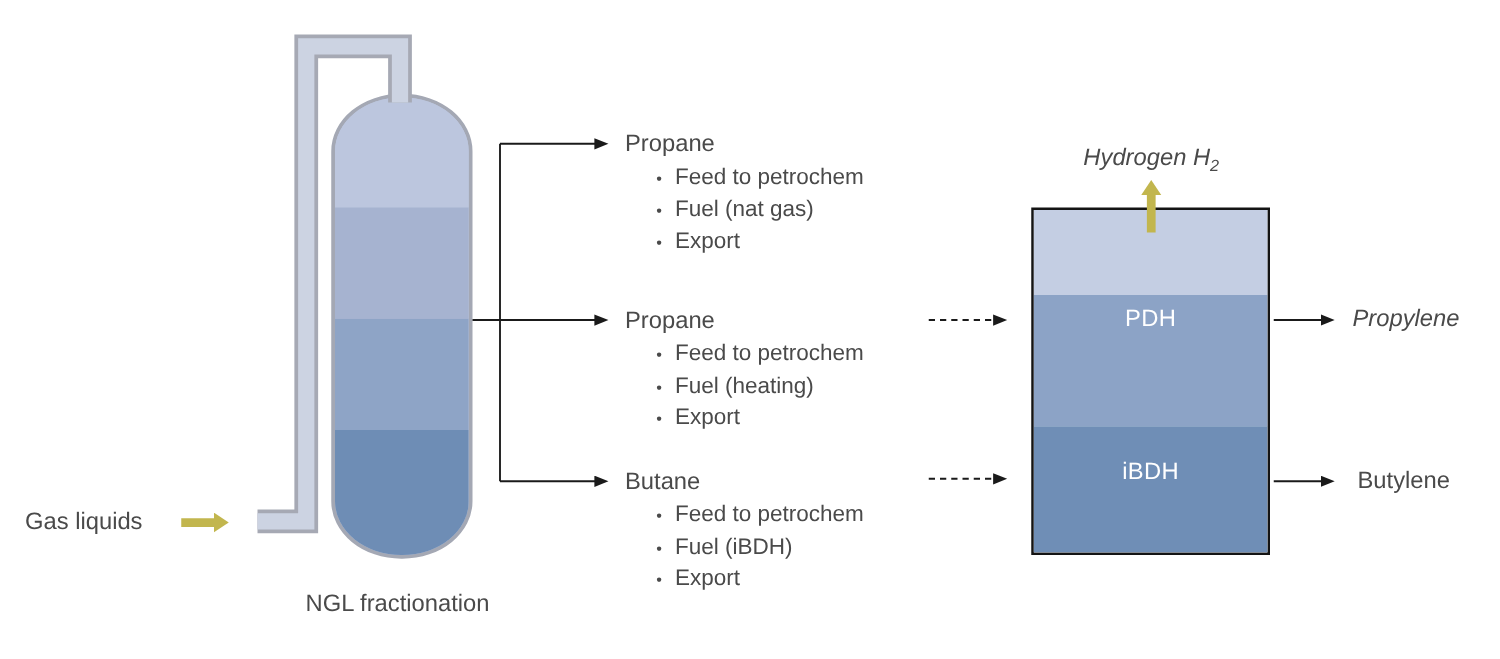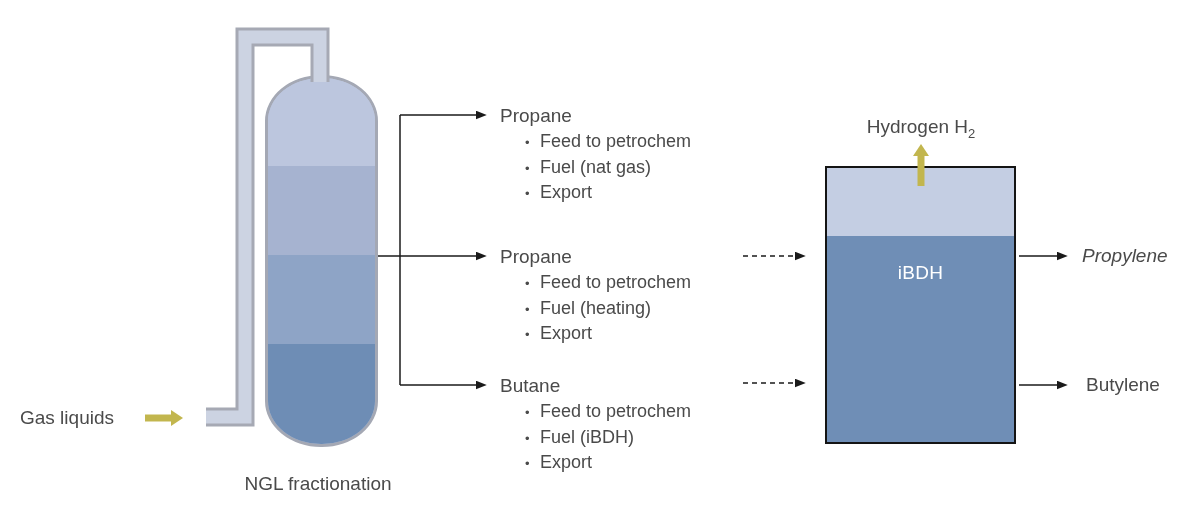--- a/index.html
+++ b/index.html
@@ -69,37 +69,41 @@
     font-size: 13px;
     color: #4a4a4a;
   }
   .hydrogen-label {
     position: absolute;
     left: 840px; top: 116px;
     width: 162px;
     text-align: center;
     font-size: 19px;
     white-space: nowrap;
+    font-style: italic;
   }
   .hydrogen-label sub { font-size: 13px; }
 </style>
 </head>
 <body>
 
 <div class="canvas">
 
   <div class="column">
     <div class="band b1"></div>
     <div class="band b2"></div>
     <div class="band b3"></div>
     <div class="band b4"></div>
   </div>
 
   <div class="unit">
     <div class="uband u1"></div>
+    <div class="uband u2">
+      <span class="uband-label">PDH</span>
+    </div>
     <div class="uband u3">
       <span class="uband-label">iBDH</span>
     </div>
   </div>
 
   <svg class="overlay" width="1200" height="527" viewBox="0 0 1200 527">
     <defs>
       <marker id="arrow-black" markerWidth="9" markerHeight="8" refX="1" refY="3" orient="auto" markerUnits="strokeWidth">
         <path d="M0,0 L7.5,3 L0,6 Z" fill="#1a1a1a"></path>
       </marker>

